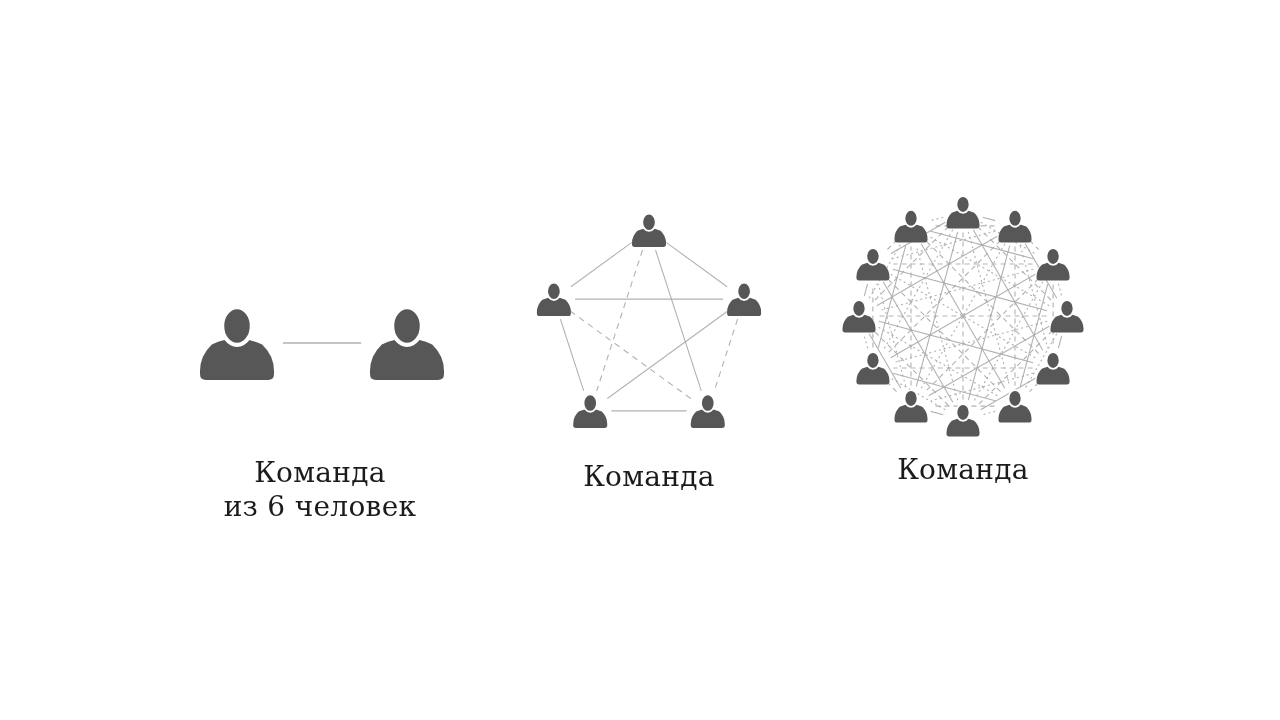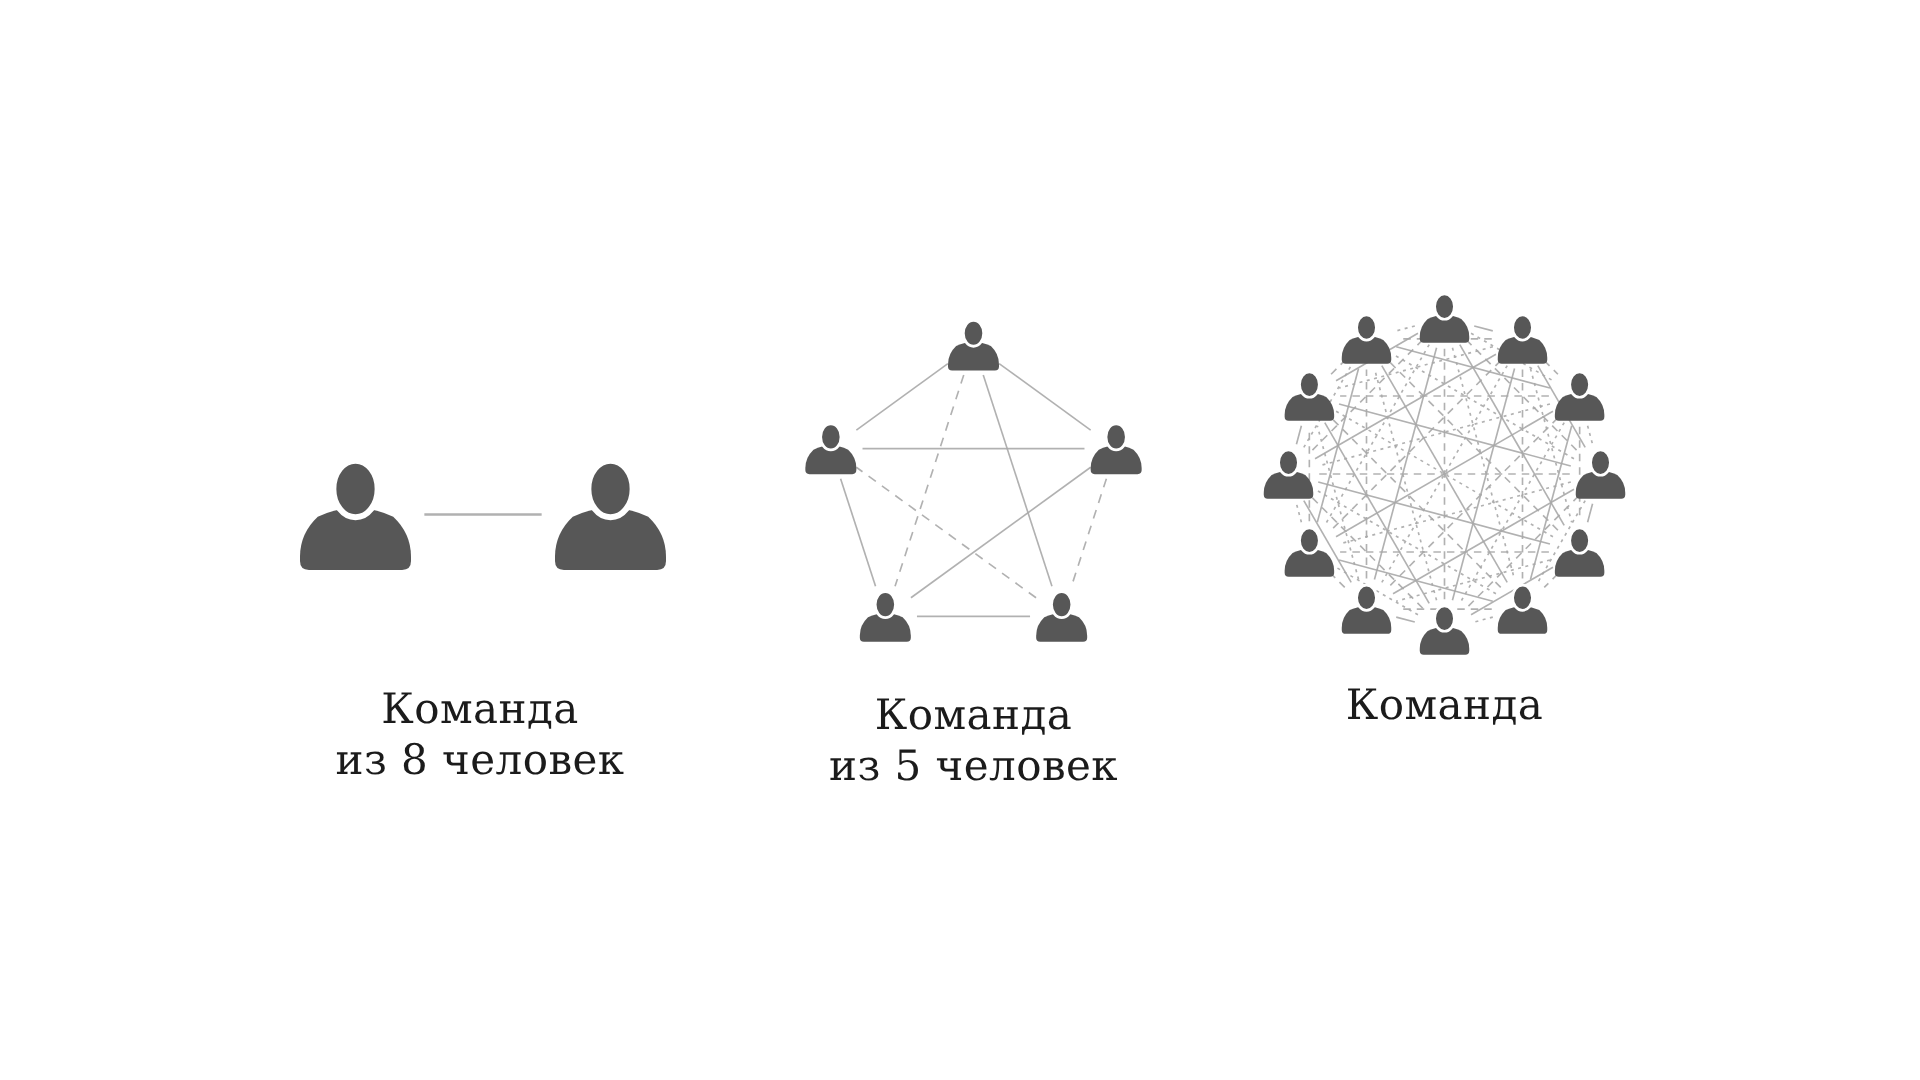--- a/index.html
+++ b/index.html
@@ -47,21 +47,21 @@
           <path d="M -0.34 0.02 Q 0 -0.14 0.34 0.02 Q 0.5 0.17 0.5 0.38 L 0.5 0.42 Q 0.5 0.5 0.42 0.5 L -0.42 0.5 Q -0.5 0.5 -0.5 0.42 L -0.5 0.38 Q -0.5 0.17 -0.34 0.02 Z" fill="#575757"></path>
           <ellipse cx="0" cy="-0.23" rx="0.20" ry="0.255" fill="#575757" stroke="#ffffff" stroke-width="0.055"></ellipse>
         </g>
         <g transform="translate(257,156.99999999999997) scale(74)">
           <path d="M -0.34 0.02 Q 0 -0.14 0.34 0.02 Q 0.5 0.17 0.5 0.38 L 0.5 0.42 Q 0.5 0.5 0.42 0.5 L -0.42 0.5 Q -0.5 0.5 -0.5 0.42 L -0.5 0.38 Q -0.5 0.17 -0.34 0.02 Z" fill="#575757"></path>
           <ellipse cx="0" cy="-0.23" rx="0.20" ry="0.255" fill="#575757" stroke="#ffffff" stroke-width="0.055"></ellipse>
         </g>
       </svg>
     <figcaption class="caption">
       <div>Команда</div>
-      <div>из 8 человек</div>
+      <div>из 6 человек</div>
     </figcaption>
   </figure>
 
   <figure class="team" id="team-1">
     <svg class="net" width="310" height="270" viewBox="0 0 310 270">
         <line x1="172.1" y1="52.4" x2="233.1" y2="96.7" stroke="#a9a9a9" stroke-width="1.1" opacity="0.9"></line>
         <line x1="161.5" y1="60.0" x2="207.3" y2="200.9" stroke="#a9a9a9" stroke-width="1.1" opacity="0.9"></line>
         <line x1="148.5" y1="60.0" x2="102.7" y2="200.9" stroke="#a9a9a9" stroke-width="1.1" opacity="0.9" stroke-dasharray="6 5"></line>
         <line x1="137.9" y1="52.4" x2="76.9" y2="96.7" stroke="#a9a9a9" stroke-width="1.1" opacity="0.9"></line>
         <line x1="243.6" y1="129.1" x2="220.3" y2="200.9" stroke="#a9a9a9" stroke-width="1.1" opacity="0.9" stroke-dasharray="6 5"></line>
@@ -86,21 +86,20 @@
           <path d="M -0.34 0.02 Q 0 -0.14 0.34 0.02 Q 0.5 0.17 0.5 0.38 L 0.5 0.42 Q 0.5 0.5 0.42 0.5 L -0.42 0.5 Q -0.5 0.5 -0.5 0.42 L -0.5 0.38 Q -0.5 0.17 -0.34 0.02 Z" fill="#575757"></path>
           <ellipse cx="0" cy="-0.23" rx="0.20" ry="0.255" fill="#575757" stroke="#ffffff" stroke-width="0.055"></ellipse>
         </g>
         <g transform="translate(59.89434837048465,109.09830056250523) scale(34)">
           <path d="M -0.34 0.02 Q 0 -0.14 0.34 0.02 Q 0.5 0.17 0.5 0.38 L 0.5 0.42 Q 0.5 0.5 0.42 0.5 L -0.42 0.5 Q -0.5 0.5 -0.5 0.42 L -0.5 0.38 Q -0.5 0.17 -0.34 0.02 Z" fill="#575757"></path>
           <ellipse cx="0" cy="-0.23" rx="0.20" ry="0.255" fill="#575757" stroke="#ffffff" stroke-width="0.055"></ellipse>
         </g>
       </svg>
     <figcaption class="caption">
       <div>Команда</div>
-      <div>из 5 человек</div>
     </figcaption>
   </figure>
 
   <figure class="team" id="team-2">
     <svg class="net" width="310" height="270" viewBox="0 0 310 270">
         <line x1="174.8" y1="34.3" x2="187.2" y2="37.6" stroke="#a9a9a9" stroke-width="1.1" opacity="0.9"></line>
         <line x1="172.7" y1="39.2" x2="227.3" y2="70.8" stroke="#a9a9a9" stroke-width="1.1" opacity="0.9" stroke-dasharray="2 3"></line>
         <line x1="169.5" y1="43.5" x2="244.5" y2="118.5" stroke="#a9a9a9" stroke-width="1.1" opacity="0.9" stroke-dasharray="5 4"></line>
         <line x1="165.2" y1="46.7" x2="234.8" y2="167.3" stroke="#a9a9a9" stroke-width="1.1" opacity="0.9"></line>
         <line x1="160.3" y1="48.8" x2="201.7" y2="203.3" stroke="#a9a9a9" stroke-width="1.1" opacity="0.9" stroke-dasharray="2 3"></line>

